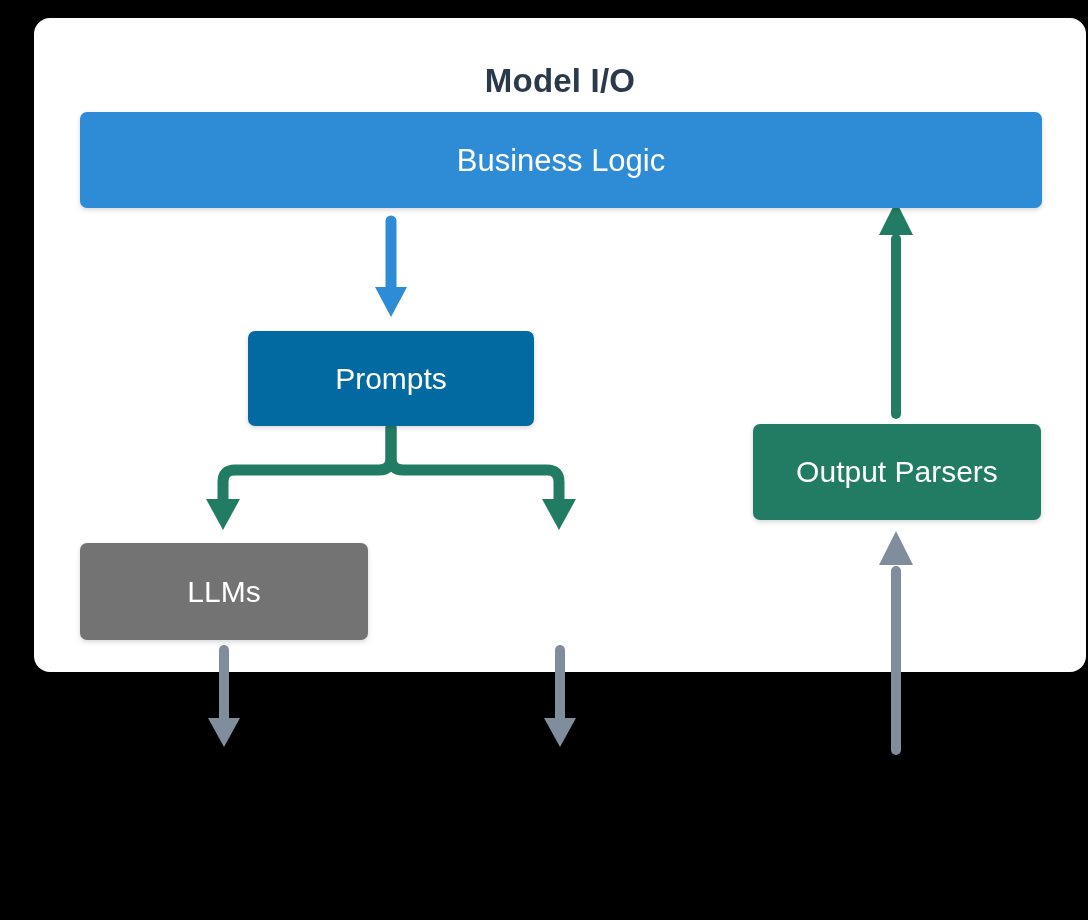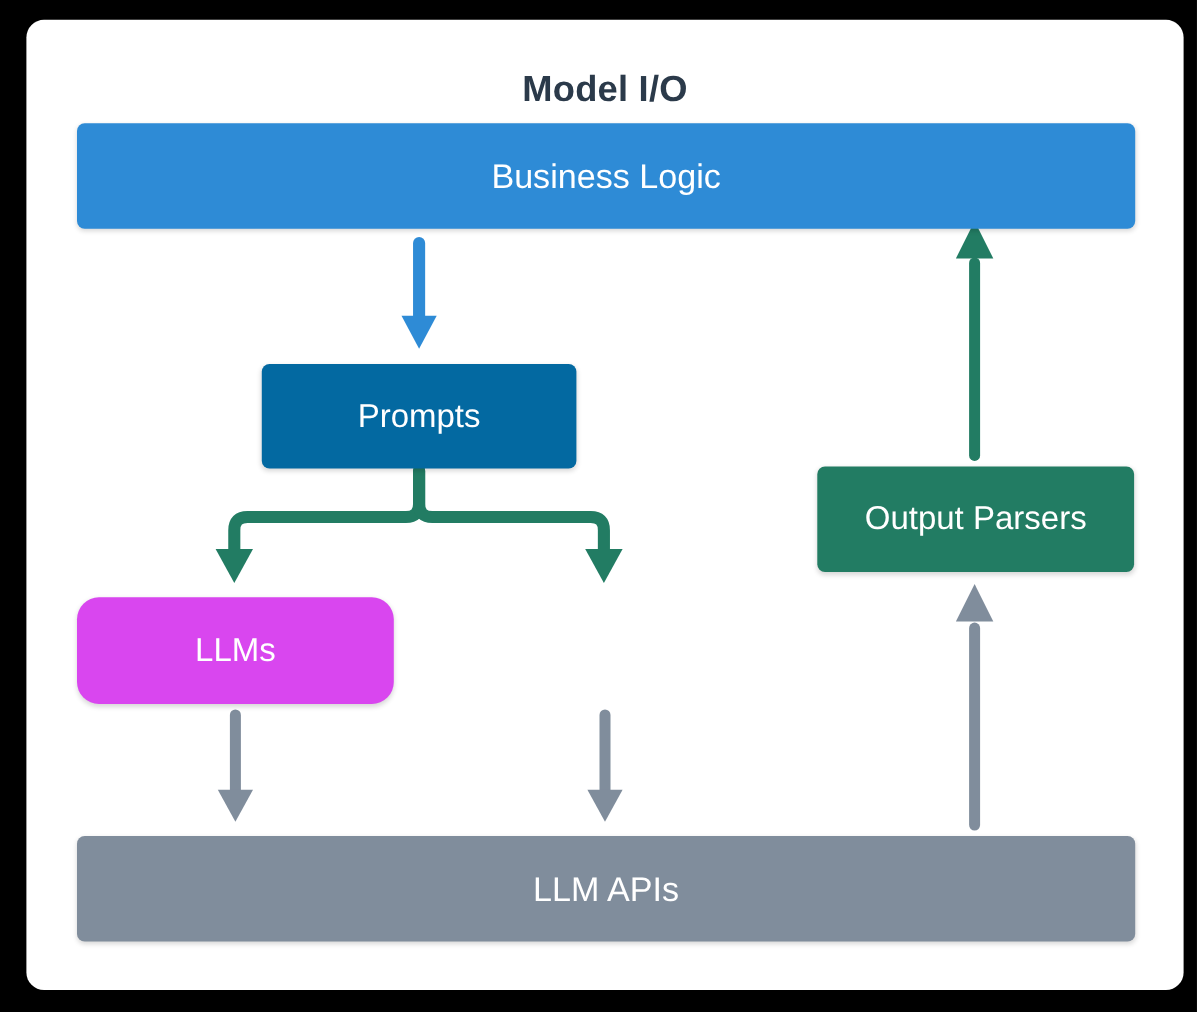--- a/index.html
+++ b/index.html
@@ -17,24 +17,24 @@
   #diagram-root {
     position: absolute;
     left: 0;
     top: 0;
     width: 1088px;
     height: 920px;
   }
 
   .panel {
     position: absolute;
-    left: 24px;
+    left: 34px;
     top: 18px;
     width: 1052px;
-    height: 882px;
+    height: 654px;
     background: #ffffff;
     border-radius: 16px;
   }
 
   .diagram-title {
     position: absolute;
     left: 0;
     top: 44px;
     width: 1052px;
     text-align: center;
@@ -64,22 +64,21 @@
     left: 46px;  top: 94px;  width: 962px; height: 96px;
     background: #2e8bd6;
     font-size: 31px;
   }
   .node-prompts {
     left: 214px; top: 313px; width: 286px; height: 95px;
     background: #0369a1;
   }
   .node-llms {
     left: 46px;  top: 525px; width: 288px; height: 97px;
-    background: #d946ef;
-    border-radius: 20px;
+    background: #737373;
   }
   .node-chat-models {
     left: 382px; top: 525px; width: 288px; height: 97px;
     background: #227c63;
   }
   .node-output-parsers {
     left: 719px; top: 406px; width: 288px; height: 96px;
     background: #227c63;
   }
   .node-llm-apis {
@@ -151,16 +150,15 @@
 
     <div class="node node-business-logic">Business Logic</div>
 
     <div class="node node-prompts">Prompts</div>
 
     <div class="node node-llms">LLMs</div>
 
 
     <div class="node node-output-parsers">Output Parsers</div>
 
-    <div class="node node-llm-apis">LLM APIs</div>
 
   </div>
 </div>
 
 </body></html>

